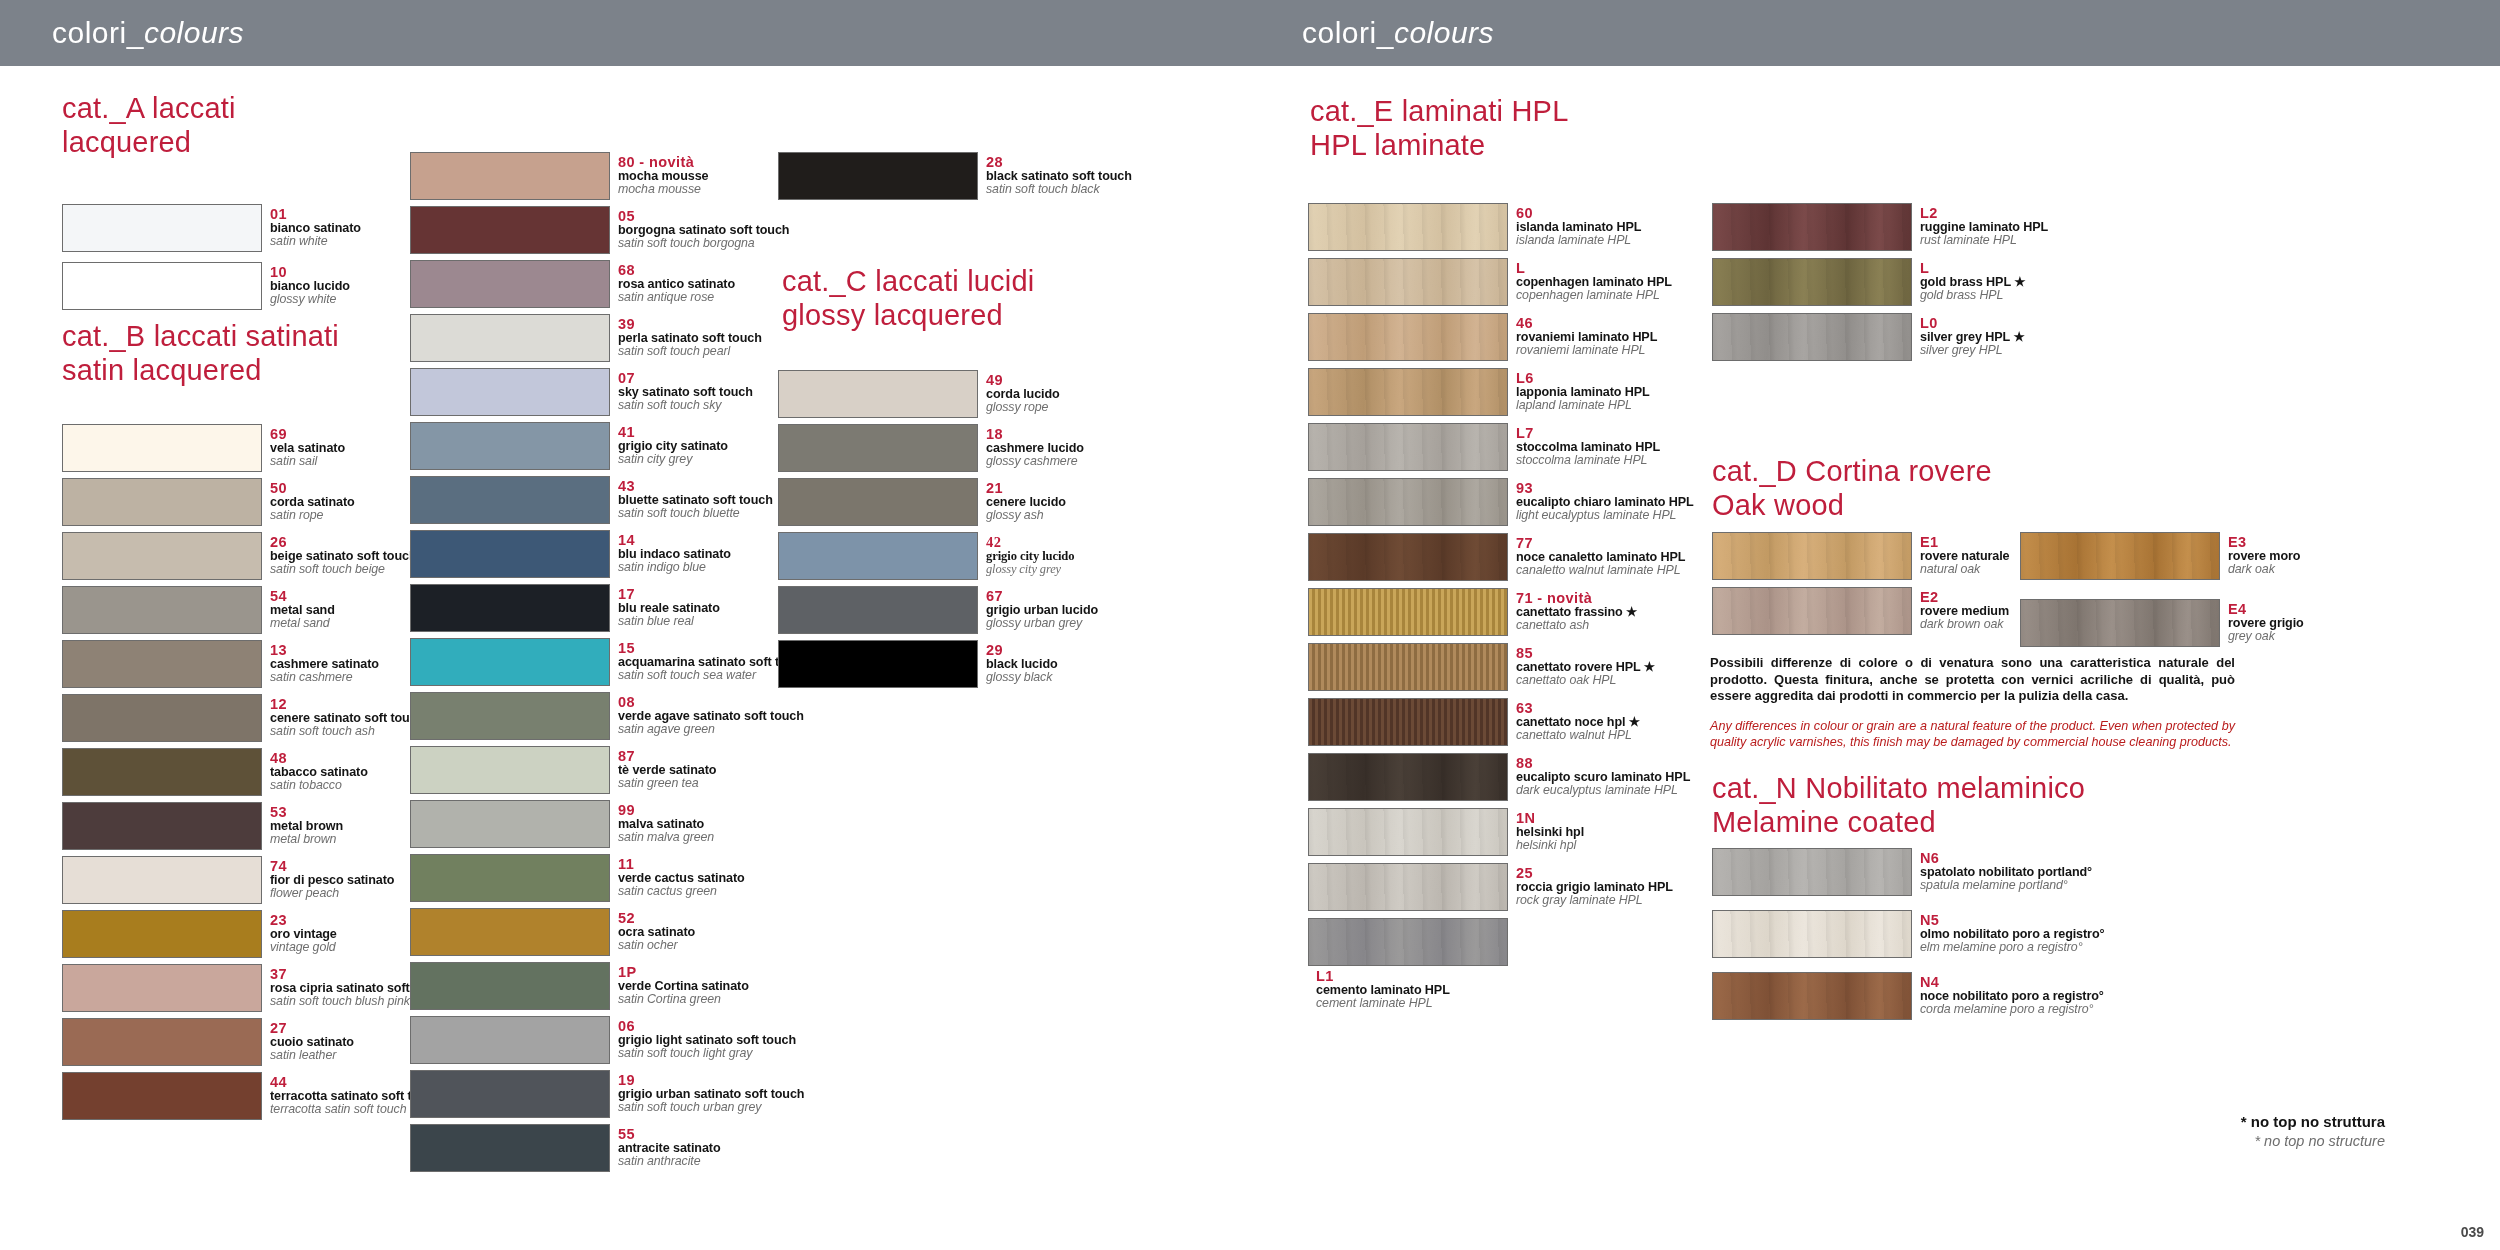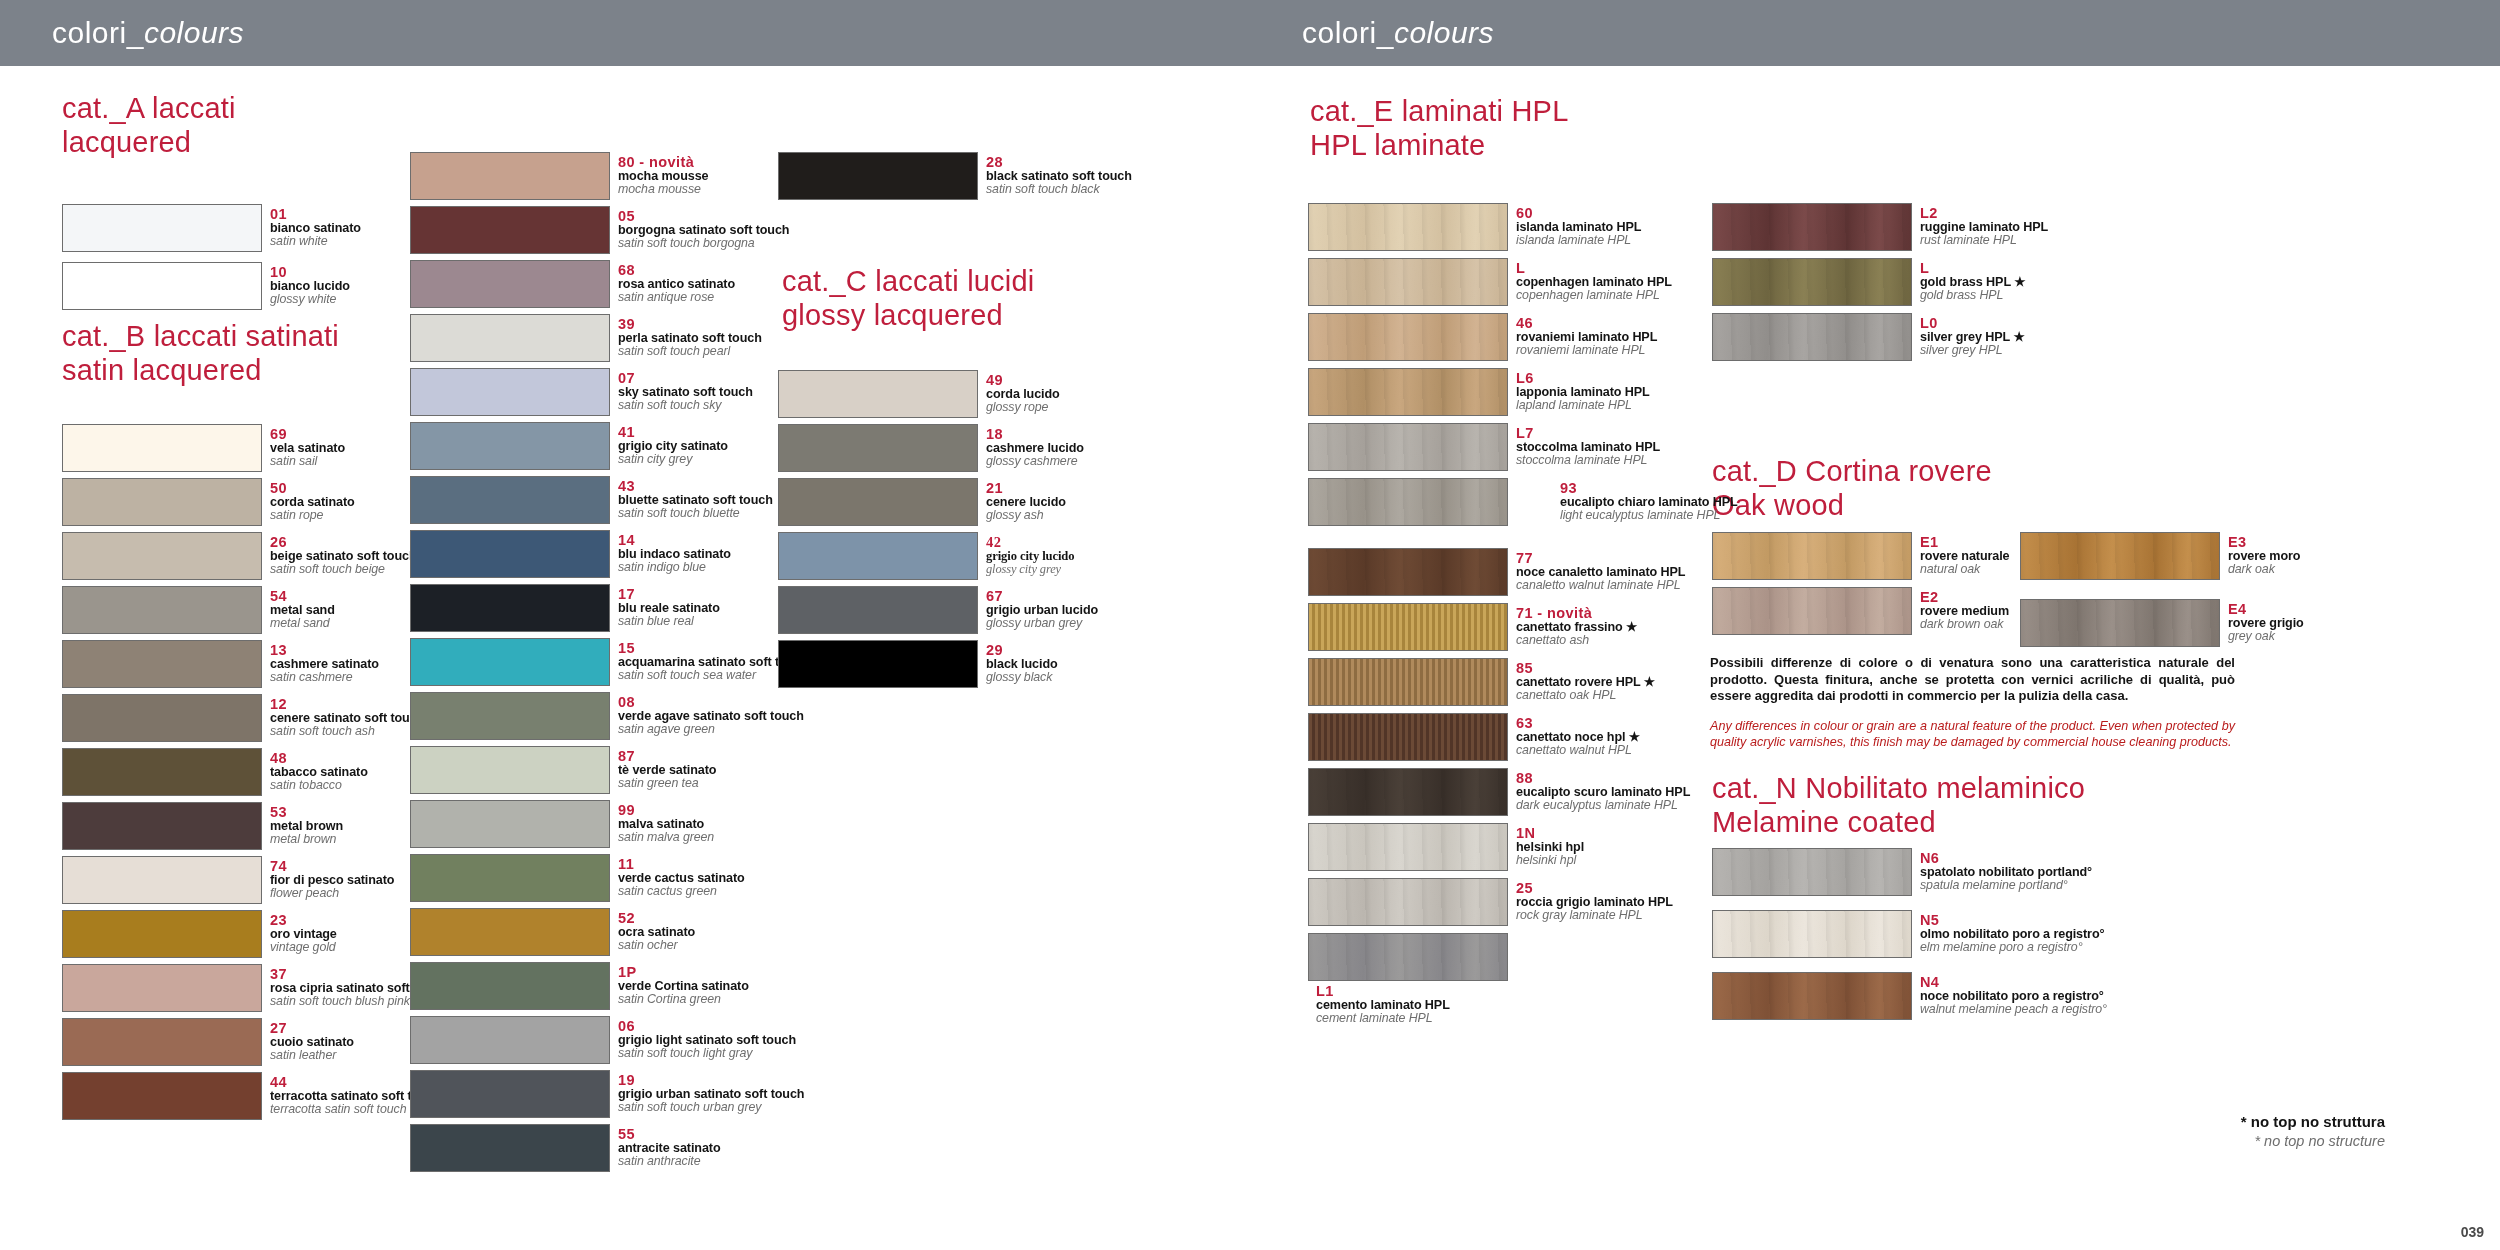--- a/index.html
+++ b/index.html
@@ -462,21 +462,21 @@
       </div>
     </div>
     <div class="row" style="margin-bottom: 7px;">
       <div class="sw" style="width: 200px; height: 48px; background: linear-gradient(92deg, rgb(184, 180, 174) 0%, rgb(165, 160, 154) 28%, rgb(184, 180, 174) 46%, rgb(165, 160, 154) 68%, rgb(184, 180, 174) 84%, rgb(165, 160, 154) 100%), repeating-linear-gradient(88deg, rgba(0, 0, 0, 0.055) 0px, rgba(0, 0, 0, 0) 6px, rgba(255, 255, 255, 0.05) 11px, rgba(0, 0, 0, 0) 19px); background-blend-mode: multiply;"></div>
       <div class="lbl" style="padding-top: 3px;">
         <span class="code">L7</span>
         <span class="it-name">stoccolma laminato HPL</span>
         <span class="en-name">stoccolma laminate HPL</span>
       </div>
     </div>
-    <div class="row" style="margin-bottom: 22px; gap: 44px;">
+    <div class="row" style="margin-bottom: 7px;">
       <div class="sw" style="width: 200px; height: 48px; background: linear-gradient(92deg, rgb(173, 168, 160) 0%, rgb(152, 146, 137) 28%, rgb(173, 168, 160) 46%, rgb(152, 146, 137) 68%, rgb(173, 168, 160) 84%, rgb(152, 146, 137) 100%), repeating-linear-gradient(88deg, rgba(0, 0, 0, 0.055) 0px, rgba(0, 0, 0, 0) 6px, rgba(255, 255, 255, 0.05) 11px, rgba(0, 0, 0, 0) 19px); background-blend-mode: multiply;"></div>
       <div class="lbl" style="padding-top: 3px;">
         <span class="code">93</span>
         <span class="it-name">eucalipto chiaro laminato HPL</span>
         <span class="en-name">light eucalyptus laminate HPL</span>
       </div>
     </div>
     <div class="row" style="margin-bottom: 7px;">
       <div class="sw" style="width: 200px; height: 48px; background: linear-gradient(92deg, rgb(111, 75, 53) 0%, rgb(90, 58, 40) 28%, rgb(111, 75, 53) 46%, rgb(90, 58, 40) 68%, rgb(111, 75, 53) 84%, rgb(90, 58, 40) 100%), repeating-linear-gradient(88deg, rgba(0, 0, 0, 0.055) 0px, rgba(0, 0, 0, 0) 6px, rgba(255, 255, 255, 0.05) 11px, rgba(0, 0, 0, 0) 19px); background-blend-mode: multiply;"></div>
       <div class="lbl" style="padding-top: 3px;">
@@ -619,21 +619,21 @@
         <span class="code">N5</span>
         <span class="it-name">olmo nobilitato poro a registro°</span>
         <span class="en-name">elm melamine poro a registro°</span>
       </div>
     </div>
     <div class="row" style="margin-bottom: 14px;">
       <div class="sw" style="width: 200px; height: 48px; background: linear-gradient(92deg, rgb(156, 106, 73) 0%, rgb(127, 81, 54) 28%, rgb(156, 106, 73) 46%, rgb(127, 81, 54) 68%, rgb(156, 106, 73) 84%, rgb(127, 81, 54) 100%), repeating-linear-gradient(88deg, rgba(0, 0, 0, 0.055) 0px, rgba(0, 0, 0, 0) 6px, rgba(255, 255, 255, 0.05) 11px, rgba(0, 0, 0, 0) 19px); background-blend-mode: multiply;"></div>
       <div class="lbl" style="padding-top: 3px;">
         <span class="code">N4</span>
         <span class="it-name">noce nobilitato poro a registro°</span>
-        <span class="en-name">walnut melamine peach a registro°</span>
+        <span class="en-name">corda melamine poro a registro°</span>
       </div>
     </div>
   </div>
 
 <div class="blurb" style="left:1710px; top:655px;">
   <div class="p-it">Possibili differenze di colore o di venatura sono una caratteristica naturale del prodotto. Questa finitura, anche se protetta con vernici acriliche di qualità, può essere aggredita dai prodotti in commercio per la pulizia della casa.</div>
   <div class="p-en">Any differences in colour or grain are a natural feature of the product. Even when protected by quality acrylic varnishes, this finish may be damaged by commercial house cleaning products.</div>
 </div>
 
 <div class="footnote" style="right:115px; top:1112px;">

